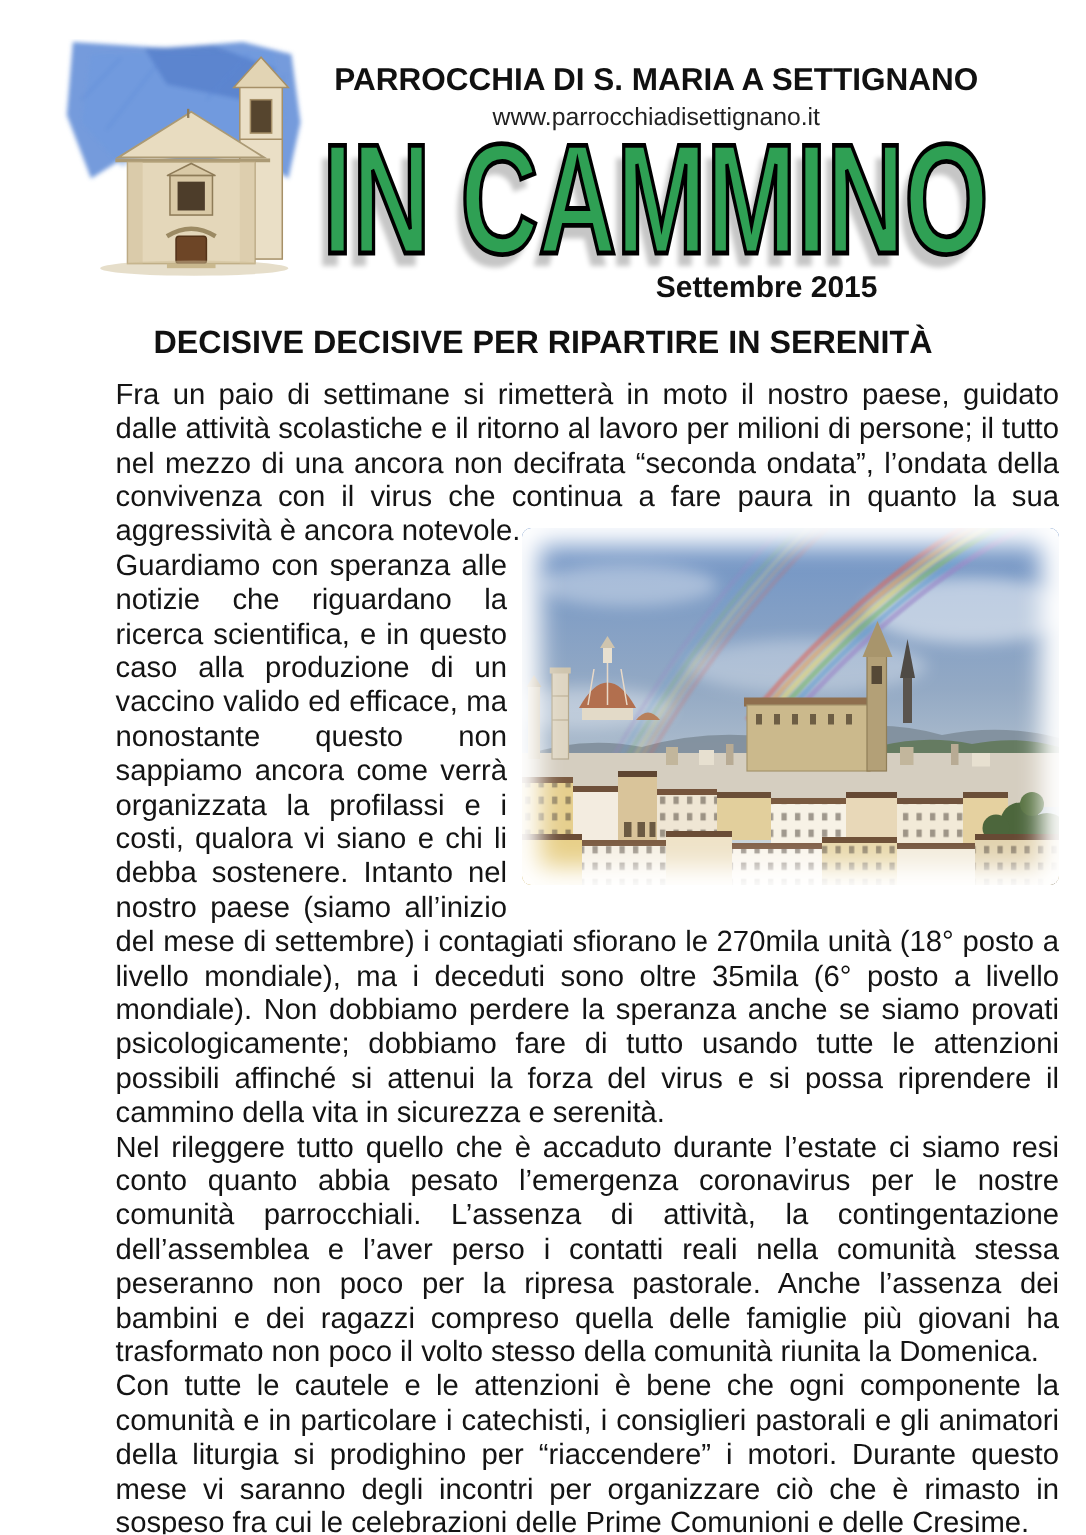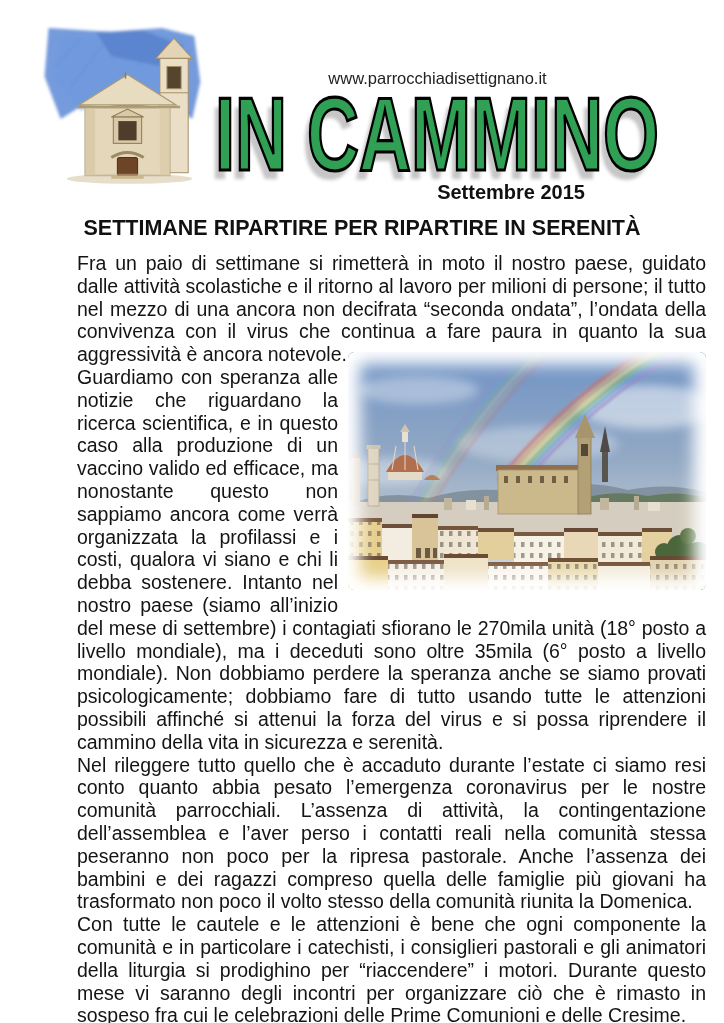--- a/index.html
+++ b/index.html
@@ -96,28 +96,29 @@
           <rect x="72" y="90" width="28" height="26" fill="#d9c9a6" stroke="#8e7b58" stroke-width="1"></rect>
           <rect x="77" y="94" width="18" height="19" fill="#4e3e2c"></rect>
           <path d="M70,130 Q86,120 102,130" fill="none" stroke="#9c8a64" stroke-width="3"></path>
           <rect x="76" y="130" width="20" height="18" rx="2" fill="#6d4528" stroke="#523219" stroke-width="1"></rect>
           <ellipse cx="88" cy="151" rx="62" ry="5" fill="#cdbd96" opacity="0.5"></ellipse>
           <rect x="70" y="148" width="32" height="3" fill="#c9b88e"></rect>
         </g>
       </svg>
     </div>
 
+    <div class="parish-name">PARROCCHIA DI S. MARIA A SETTIGNANO</div>
     <div class="website">www.parrocchiadisettignano.it</div>
     <div class="masthead">
       <span>IN CAMMINO</span>
     </div>
     <div class="issue-date">Settembre 2015</div>
   </div>
 
-  <h1 class="headline">SETTIMANE RIPARTIRE PER RIPARTIRE IN SERENITÀ</h1>
+  <h1 class="headline">DECISIVE DECISIVE PER RIPARTIRE IN SERENITÀ</h1>
 
   <div class="body-text">
     <p>Fra un paio di settimane si rimetterà in moto il nostro paese, guidato dalle attività scolastiche e il ritorno al lavoro per milioni di persone; il tutto nel mezzo di una ancora non decifrata “seconda ondata”, l’ondata della convivenza con il virus che continua a fare paura in quanto la sua aggressività è ancora notevole.</p>
 
     <div class="photo-float">
       <svg width="358" height="238" viewBox="0 0 358 238" xmlns="http://www.w3.org/2000/svg">
         <defs>
           <linearGradient id="sky" x1="0" y1="0" x2="0" y2="1">
             <stop offset="0" stop-color="#6f93c6"></stop>
             <stop offset="0.45" stop-color="#93a9c4"></stop>

